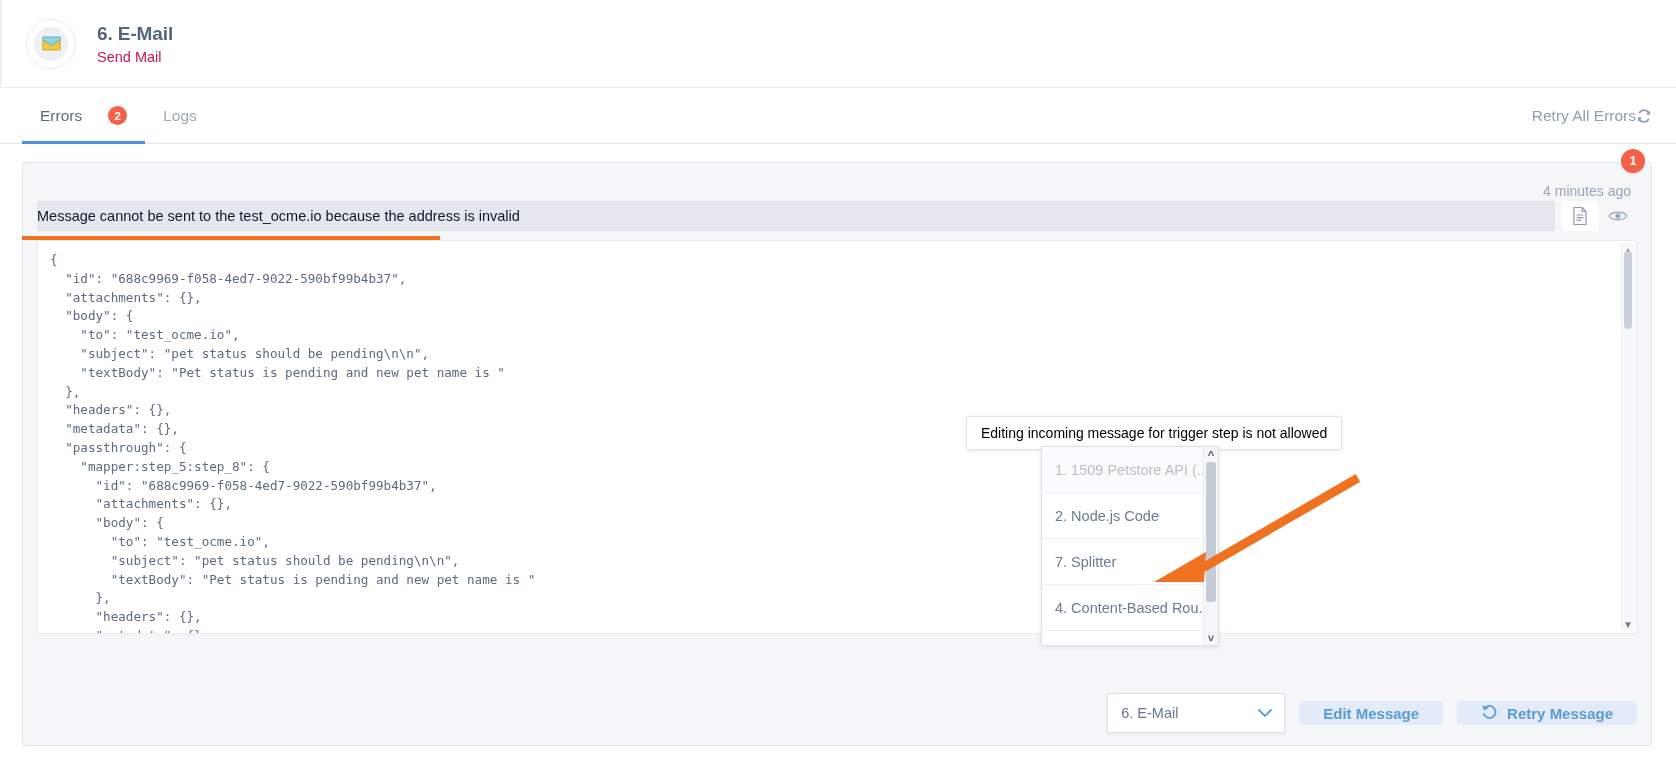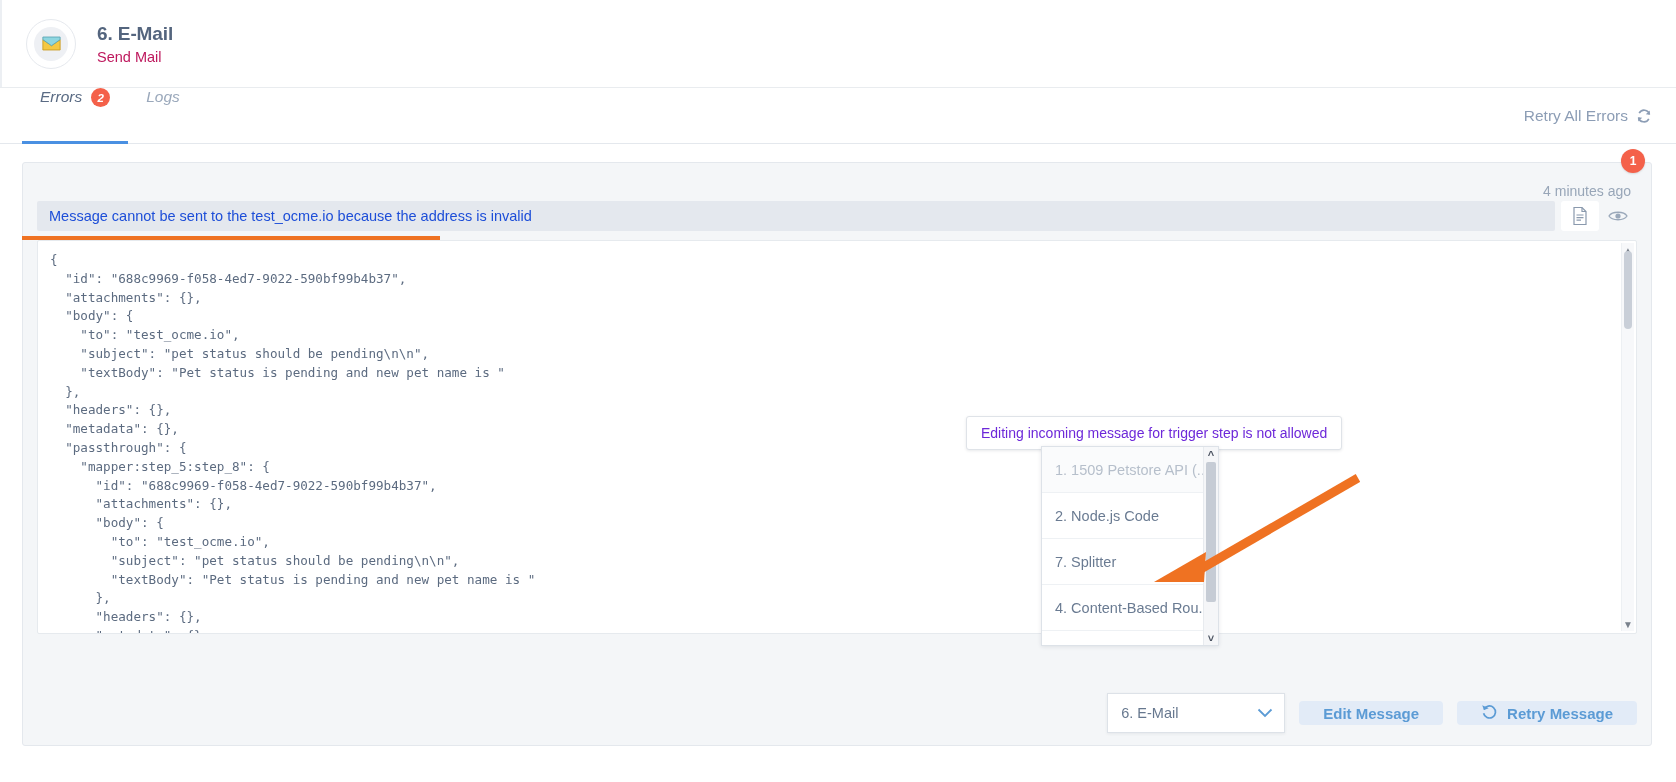--- a/index.html
+++ b/index.html
@@ -60,28 +60,27 @@
     height: 56px;
     border-bottom: 1px solid #e4e8ed;
     display: flex;
     align-items: stretch;
     padding: 0 24px 0 22px;
     position: relative;
     background: #fff;
   }
   .tabs { display: flex; align-items: stretch; gap: 0; }
   .tab {
-    display: flex; align-items: flex-start; gap: 9px;
+    display: flex; align-items: center; gap: 26px;
     padding: 0 18px;
     font-size: 15.5px;
     color: #9aa8bb;
     cursor: pointer;
     position: relative;
     user-select: none;
-    font-style: italic;
   }
   .tab.active { color: #5a6b84; }
   .tab.active::after {
     content: "";
     position: absolute;
     left: 0; right: 0; bottom: -1px;
     height: 3px;
     background: #4a90e2;
   }
   .badge-count {
@@ -89,21 +88,21 @@
     color: #fff;
     font-size: 11.5px;
     font-weight: bold;
     min-width: 19px; height: 19px;
     border-radius: 50%;
     display: inline-flex; align-items: center; justify-content: center;
     padding: 0 5px;
   }
   .retry-all {
     margin-left: auto;
-    display: flex; align-items: center; gap: 8px;
+    display: flex; align-items: center; 
     font-size: 15.5px;
     color: #8c9db5;
     cursor: pointer;
     align-self: center;
   }
   .icon-refresh { display: inline-block; width: 16px; height: 16px; }
 
   
   .content-wrap {
     padding: 18px 24px 0 22px;
@@ -147,23 +146,23 @@
     display: flex; align-items: stretch;
     gap: 0;
     height: 30px;
     margin-top: 2px;
   }
   .error-msg-box {
     flex: 1 1 auto;
     background: #e4e8ee;
     border-radius: 2px;
     display: flex; align-items: center;
-    padding: 0 12px;
+    padding: 0 0;
     font-size: 14.5px;
-    color: #1d4ed8;
+    color: #0f172a;
     position: relative;
     overflow: hidden;
     white-space: nowrap;
   }
   .error-underline {
     position: absolute;
     left: 22px;
     top: 236px;
     width: 418px;
     height: 4px;
@@ -235,21 +234,21 @@
   
   .tooltip {
     position: absolute;
     left: 966px;
     top: 272px;
     background: #ffffff;
     border: 1px solid #dfe3e8;
     border-radius: 3px;
     padding: 8px 14px;
     font-size: 14px;
-    color: #6d28d9;
+    color: #000000;
     box-shadow: 0 1px 3px rgba(25,40,60,.10);
     white-space: nowrap;
     z-index: 8;
   }
 
   
   .step-list {
     position: absolute;
     left: 1041px;
     top: 302px;

